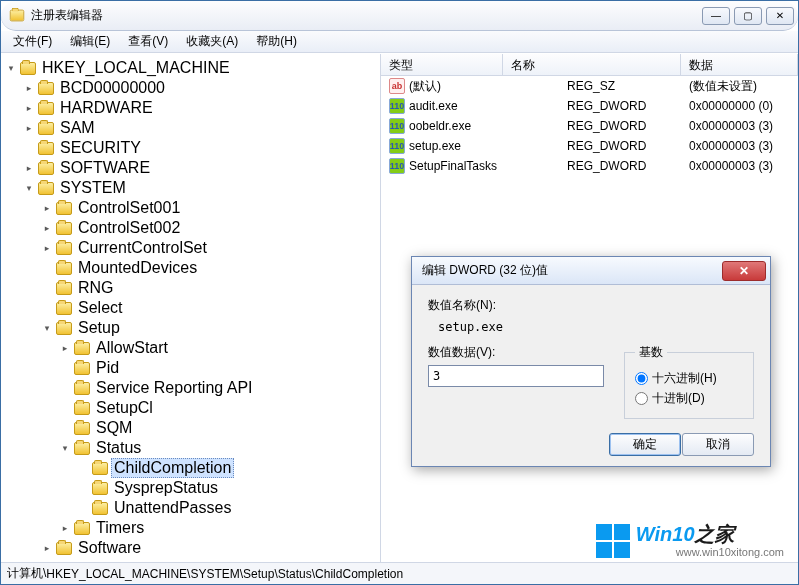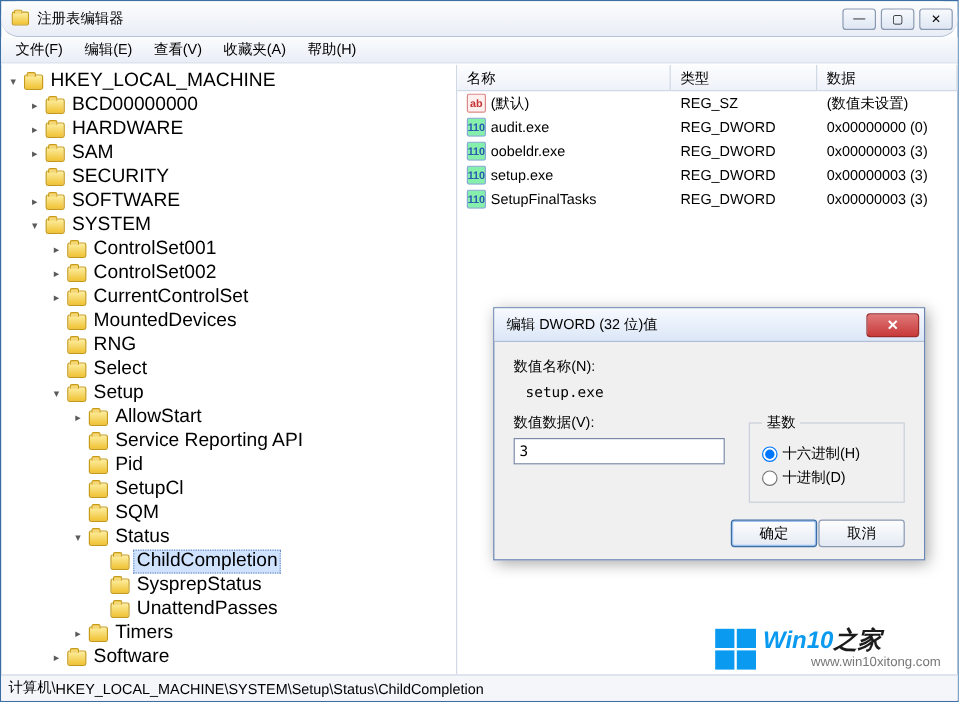--- a/index.html
+++ b/index.html
@@ -41,21 +41,21 @@
 
 .list-body { flex: 1; overflow: auto; }
 .list-row { display: flex; height: 20px; align-items: center; }
 .cell { padding: 0 8px; font-size: 12px; overflow: hidden; text-overflow: ellipsis; white-space: nowrap; }
 .cell-name { width: 178px; display: flex; align-items: center; gap: 4px; }
 .cell-type { width: 122px; }
 .cell-data { flex: 1; }
 
 .val-icon { width: 16px; height: 16px; display: inline-flex; align-items: center; justify-content: center; font-size: 9px; font-weight: bold; border: 1px solid; border-radius: 2px; }
 .val-icon.str { color: #c83232; border-color: #d88; background: #fff0f0; }
-.val-icon.bin { color: #2a5ab0; border-color: #88a8d8; background: #86efac; }
+.val-icon.bin { color: #2a5ab0; border-color: #88a8d8; background: #84cc16; }
 
 .statusbar { height: 22px; border-top: 1px solid #d0d7e5; background: #f4f6fa; display: flex; align-items: center; padding: 0 6px; font-size: 12px; }
 
 
 .dialog { position: absolute; left: 410px; top: 255px; width: 360px; background: #f0f0f0; border: 1px solid #6b86b3; box-shadow: 2px 3px 12px rgba(0,0,0,0.35); }
 .dlg-title { height: 28px; background: linear-gradient(#f7fafe,#dbe6f7); border-bottom: 1px solid #b0bdd6; display: flex; align-items: center; justify-content: space-between; padding: 0 4px 0 10px; font-size: 12px; }
 .dlg-close { width: 44px; height: 20px; background: linear-gradient(#e07878,#c83a3a); border: 1px solid #9c2c2c; border-radius: 3px; color: #fff; font-weight: bold; display: flex; align-items: center; justify-content: center; font-size: 12px; cursor: pointer; }
 .dlg-body { padding: 12px 16px 10px 16px; }
 .field-label { font-size: 12px; margin-bottom: 4px; }
 .ro-text { width: 100%; border: none; background: transparent; font-family: SimSun, monospace; font-size: 12px; padding: 2px 2px 10px 10px; }
@@ -207,28 +207,28 @@
                         <div class="tree-row">
                           <span class="expander ">▸</span>
                           <span class="folder-icon closed"></span>
                           <span class="node-label">AllowStart</span>
                         </div>
                       </li>
                       <li>
                         <div class="tree-row">
                           <span class="expander none"></span>
                           <span class="folder-icon closed"></span>
+                          <span class="node-label">Pid</span>
+                        </div>
+                      </li>
+                      <li>
+                        <div class="tree-row">
+                          <span class="expander none"></span>
+                          <span class="folder-icon closed"></span>
                           <span class="node-label">Service Reporting API</span>
-                        </div>
-                      </li>
-                      <li>
-                        <div class="tree-row">
-                          <span class="expander none"></span>
-                          <span class="folder-icon closed"></span>
-                          <span class="node-label">Pid</span>
                         </div>
                       </li>
                       <li>
                         <div class="tree-row">
                           <span class="expander none"></span>
                           <span class="folder-icon closed"></span>
                           <span class="node-label">SetupCl</span>
                         </div>
                       </li>
                       <li>
@@ -285,22 +285,22 @@
                     </div>
                   </li>
                 </ul>
               </li>
             </ul>
           </li>
         </ul>
     </div>
     <div class="list-pane">
       <div class="list-header">
+        <div class="col col-type">类型</div>
         <div class="col col-name">名称</div>
-        <div class="col col-type">类型</div>
         <div class="col col-data">数据</div>
       </div>
       <div class="list-body" id="list-body">
           <div class="list-row">
             <div class="cell cell-name">
               <span class="val-icon str">ab</span>
               <span>(默认)</span>
             </div>
             <div class="cell cell-type">REG_SZ</div>
             <div class="cell cell-data">(数值未设置)</div>

